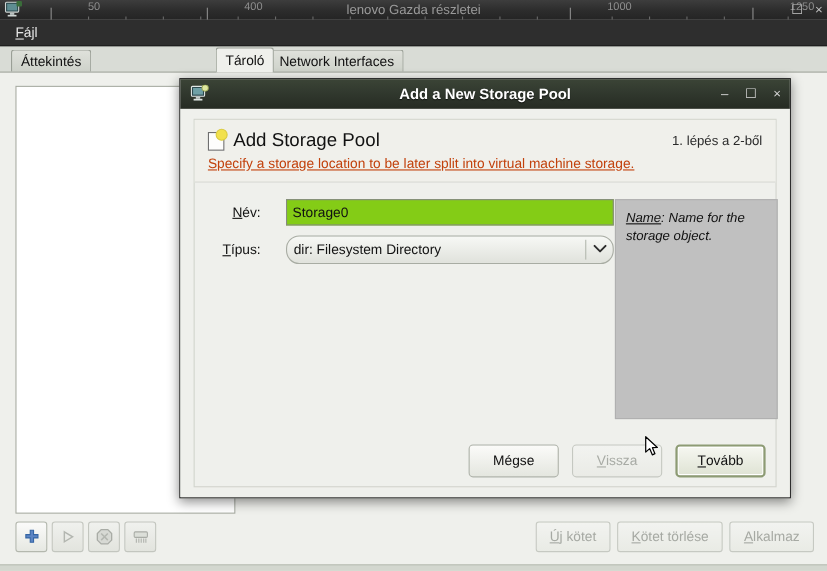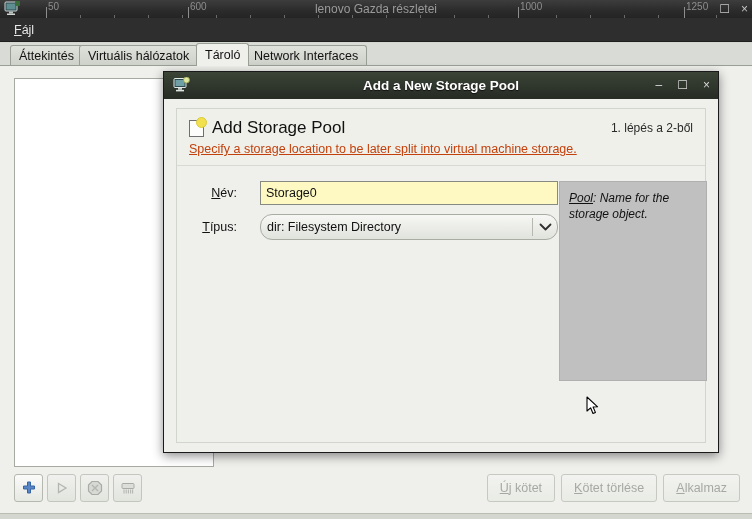--- a/index.html
+++ b/index.html
@@ -36,20 +36,21 @@
     position: absolute; left: 0; top: 0; width: 752px; height: 18px;
     pointer-events: none;
   }
   .ruler .tick {
     position: absolute; bottom: 0; width: 1px; height: 3px; background: #6a6a6a;
   }
   .ruler .tick.major { height: 11px; background: #8d8d8d; }
   .ruler .rlabel {
     position: absolute; top: 1px; font-size: 10px; color: #8d8d8d;
     font-family: "Liberation Sans", sans-serif;
+    margin-left: 32px;
   }
   .win-btns { position: absolute; right: 4px; top: 0; height: 18px; display: flex; align-items: center; gap: 11px; }
   .win-btns span { font-size: 12px; color: #c4c4c4; line-height: 18px; cursor: pointer; }
 
   
   .menubar {
     position: absolute; left: 0; top: 18px; width: 752px; height: 24px;
     background: #2e2e2e;
     border-bottom: 1px solid #1f1f1f;
   }
@@ -168,21 +169,21 @@
   }
   .dlg-step { font-size: 12px; color: #2a2a2a; }
   .dlg-subtitle { margin-top: 4px; font-size: 12.5px; color: #c2410c; text-decoration: underline; }
 
   .form-area { position: absolute; left: 0; top: 58px; width: 528px; height: 220px; }
   .field-row { position: absolute; display: flex; align-items: center; }
   .field-label { width: 52px; text-align: right; font-size: 12.5px; color: #111; margin-right: 23px; }
   .field-label u { text-decoration: underline; }
   .text-input {
     width: 298px; height: 24px;
-    background: #fef9c3; border: 1px solid #868a80;
+    background: #84cc16; border: 1px solid #868a80;
     font-family: "Liberation Sans", sans-serif; font-size: 12.5px; color: #111;
     padding: 0 5px; outline: none;
   }
   .combo {
     width: 298px; height: 26px;
     background: linear-gradient(to bottom, #f7f8f5 0%, #e0e2dc 100%);
     border: 1px solid #a8aca3; border-radius: 12px;
     display: flex; align-items: center; cursor: pointer;
   }
   .combo .combo-text { flex: 1; padding-left: 6px; font-size: 12.5px; color: #111; }
@@ -264,21 +265,21 @@
       <div class="tick" style="left:454px;"></div>
       <div class="tick" style="left:488px;"></div>
       <div class="tick major" style="left:518px;"></div>
       <div class="tick" style="left:556px;"></div>
       <div class="tick" style="left:590px;"></div>
       <div class="tick" style="left:624px;"></div>
       <div class="tick" style="left:658px;"></div>
       <div class="tick major" style="left:684px;"></div>
       <div class="tick" style="left:716px;"></div>
       <div class="rlabel" style="left:48px;">50</div>
-      <div class="rlabel" style="left:190px;">600</div>
+      <div class="rlabel" style="left:190px;">400</div>
       <div class="rlabel" style="left:520px;">1000</div>
       <div class="rlabel" style="left:686px;">1250</div>
     </div>
 
     <div class="win-title">lenovo Gazda részletei</div>
 
     <div class="win-btns">
       <span>☐</span>
       <span>×</span>
     </div>
@@ -286,23 +287,20 @@
 
   <div class="menubar">
     <div class="menu-item">
       <u>F</u><span>ájl</span>
     </div>
   </div>
 
   <div class="tabstrip">
     <div class="tab" style="left:10px;">
       <span>Áttekintés</span>
-    </div>
-    <div class="tab" style="left:79px;">
-      <span>Virtuális hálózatok</span>
     </div>
     <div class="tab active" style="left:196px;">
       <span>Tároló</span>
     </div>
     <div class="tab" style="left:245px;">
       <span>Network Interfaces</span>
     </div>
   </div>
 
   <div class="content-pane">
@@ -406,23 +404,36 @@
                 <svg width="13" height="8" viewBox="0 0 13 8">
                   <path d="M1.5 1.5 L6.5 6.5 L11.5 1.5" fill="none" stroke="#2e2e2e" stroke-width="1.8" stroke-linecap="round" stroke-linejoin="round"></path>
                 </svg>
               </span>
             </div>
           </div>
 
         </div>
 
         <div class="help-panel">
-          <span class="help-key">Pool</span><span>: Name for the storage object.</span>
+          <span class="help-key">Name</span><span>: Name for the storage object.</span>
         </div>
 
+        <div class="dlg-buttons">
+          <div class="dbtn">
+            <span>Mégse</span>
+          </div>
+          <div class="dbtn disabled">
+            <u>V</u>
+              <span>issza</span>
+          </div>
+          <div class="dbtn default">
+            <u>T</u>
+              <span>ovább</span>
+          </div>
+        </div>
 
       </div>
     </div>
   </div>
 
   <div id="cursor">
     <svg width="14" height="20" viewBox="0 0 14 20">
       <path d="M1 1 L1 15 L4.6 11.8 L7 17.5 L9.4 16.4 L7.1 11 L11.6 10.8 Z" fill="#ffffff" stroke="#000000" stroke-width="1.1" stroke-linejoin="round"></path>
     </svg>
   </div>

